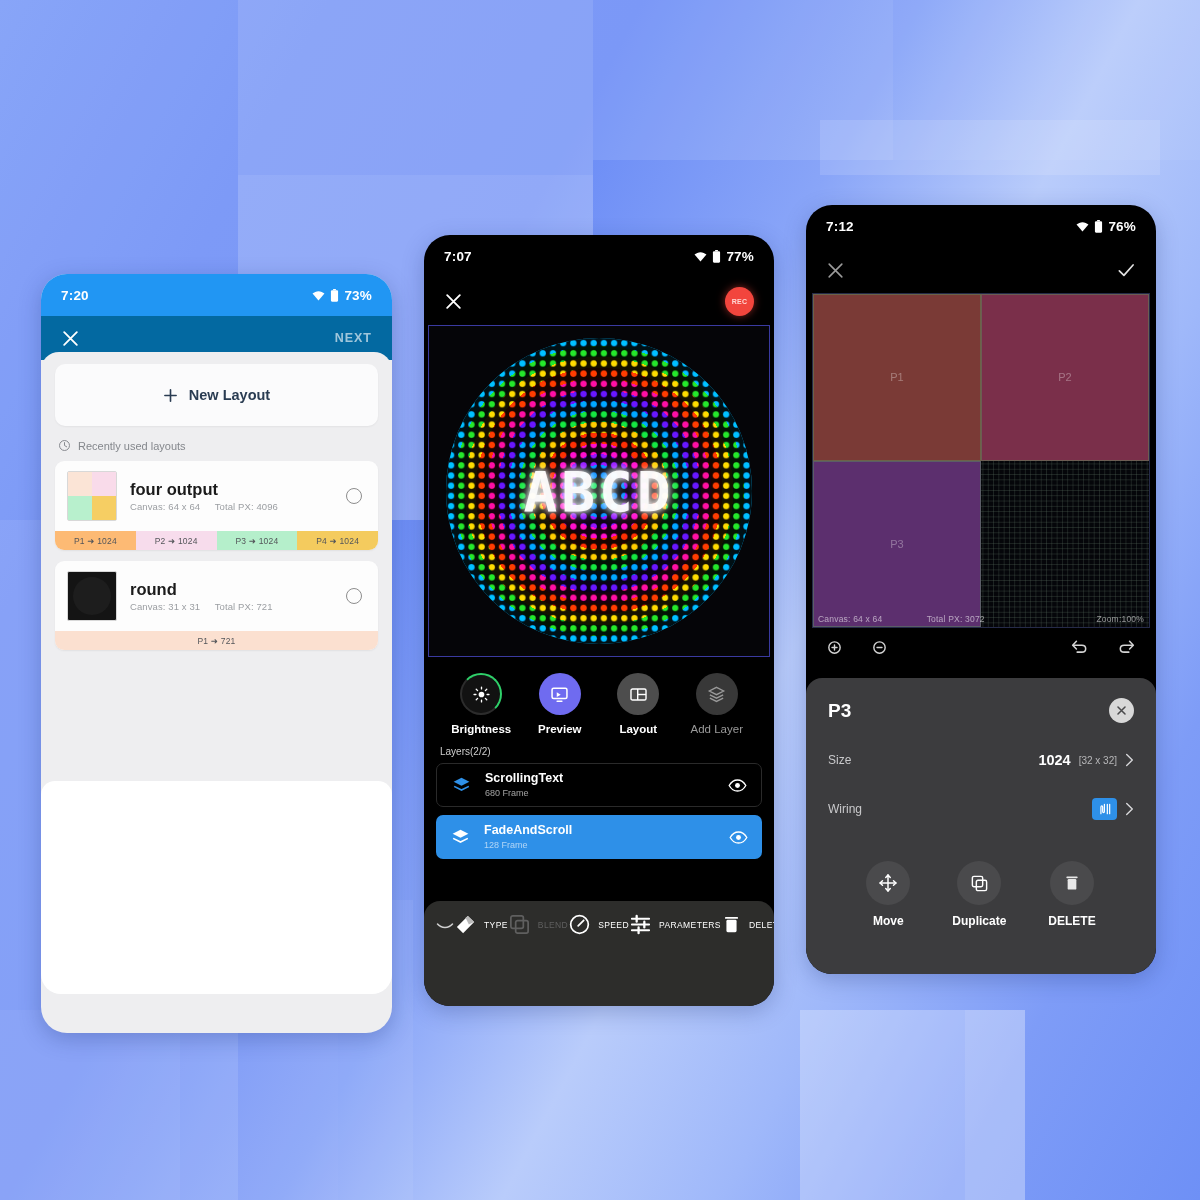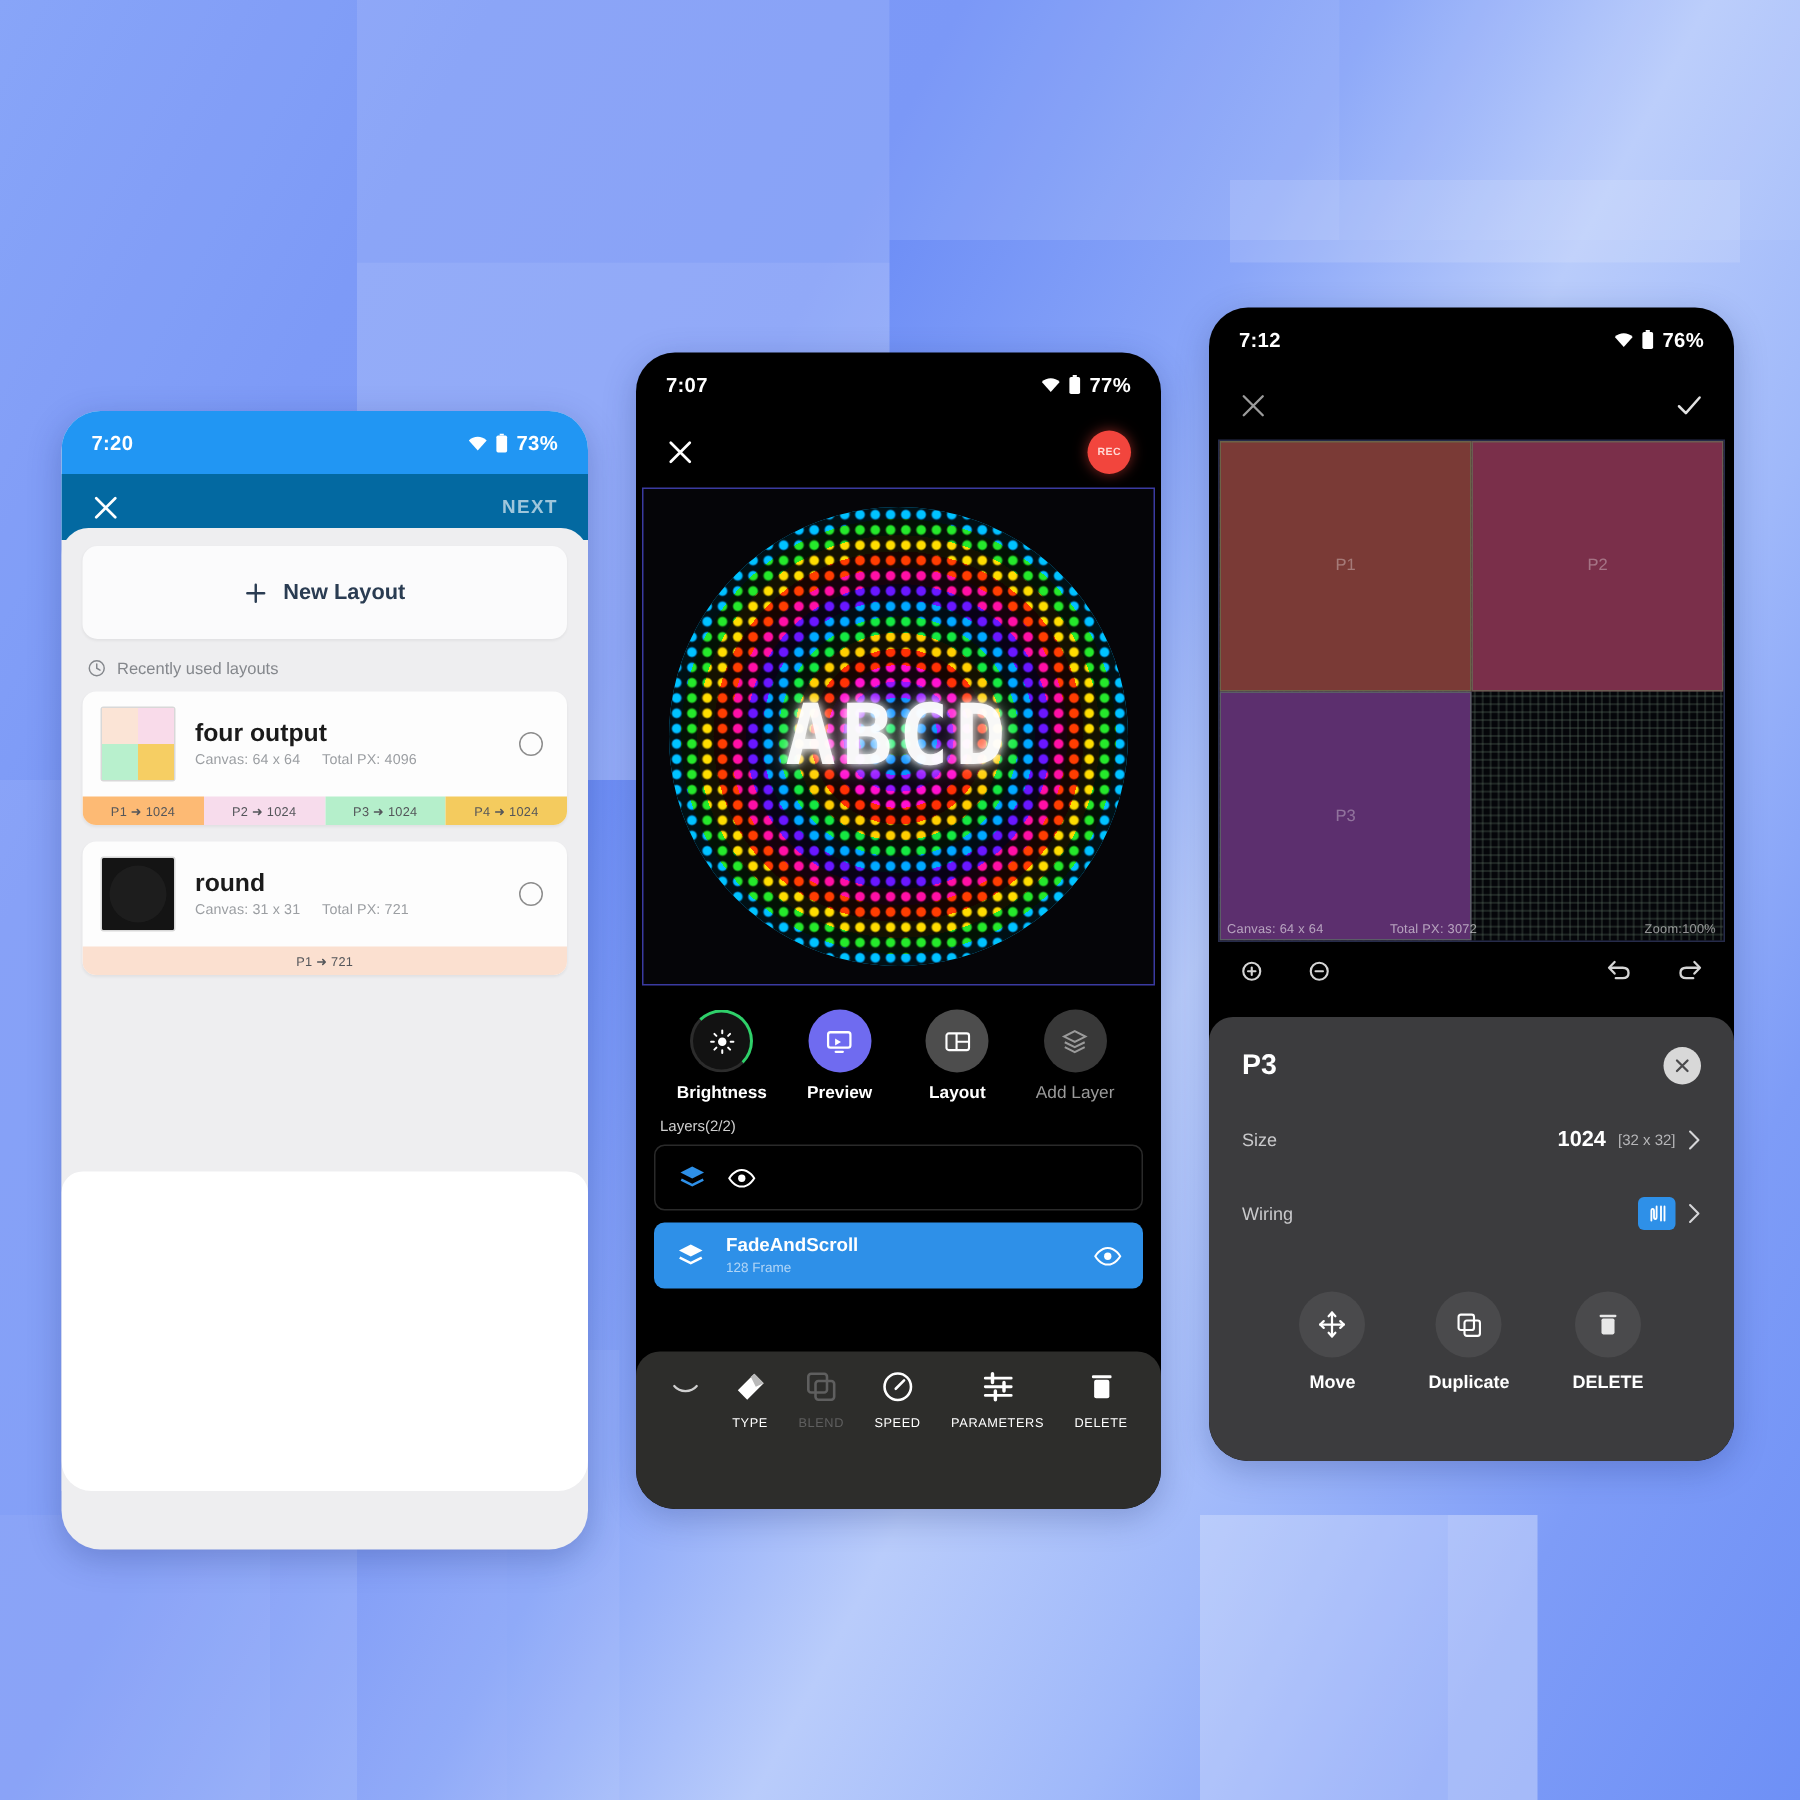--- a/index.html
+++ b/index.html
@@ -175,21 +175,21 @@
   .layer-name { font-size: 12.5px; font-weight: bold; color: #fff; line-height:1.1; }
   .layer-frames { font-size: 9px; color: rgba(255,255,255,0.62); margin-top: 2px; }
   .eye-ico { width: 19px; height: 13px; }
   .p2-bottom {
     position: absolute; left: 0; right: 0; bottom: 0; height: 105px;
     background: #2d2d2b; border-radius: 16px 16px 22px 22px;
     display: flex; align-items: flex-start; padding: 12px 12px 0;
   }
   .chev-col { width: 42px; display: flex; justify-content: center; padding-top: 9px; }
   .bt-items { flex: 1; display: flex; justify-content: space-around; }
-  .bt { display: flex; flex-direction: column; align-items: center; gap: 7px; }
+  .bt { display: flex; flex-direction: row; align-items: center; gap: 7px; }
   .bt-label { font-size: 8.5px; letter-spacing: .4px; color: #fff; font-weight: 500; }
   .bt-label.dim { color: #5f5f5f; }
 
   
   .p3-appbar { height: 46px; display: flex; align-items: center; justify-content: space-between; padding: 0 20px; }
   .p3-canvas {
     margin: 0 6px; height: 335px; position: relative; background: #05060a;
     border: 1px solid #262b4a; overflow: hidden;
   }
   .grid-bg {
@@ -428,20 +428,24 @@
   </div>
 
   <div class="layers-title">Layers(2/2)</div>
 
   <div class="layer-list">
     <div class="layer-item inactive">
       <svg width="21" height="21" viewBox="0 0 24 24" fill="none" stroke="#2e90e8" stroke-width="1.9">
           <path d="M12 3 21 7.6 12 12.2 3 7.6z" fill="#2e90e8" stroke="none"></path>
           <path d="M3.6 13 12 17.2 20.4 13"></path>
         </svg>
+      <div class="layer-txt">
+        <div class="layer-name">ScrollingText</div>
+        <div class="layer-frames">680 Frame</div>
+      </div>
       <svg class="eye-ico" viewBox="0 0 24 16">
           <path d="M12 1C5.5 1 1.5 8 1.5 8s4 7 10.5 7 10.5-7 10.5-7-4-7-10.5-7z" fill="none" stroke="#fff" stroke-width="1.7"></path>
           <circle cx="12" cy="8" r="3.1" fill="#fff"></circle>
         </svg>
     </div>
     <div class="layer-item active">
       <svg width="21" height="21" viewBox="0 0 24 24" fill="none" stroke="#fff" stroke-width="1.9">
           <path d="M12 3 21 7.6 12 12.2 3 7.6z" fill="#fff" stroke="none"></path>
           <path d="M3.6 13 12 17.2 20.4 13"></path>
         </svg>

